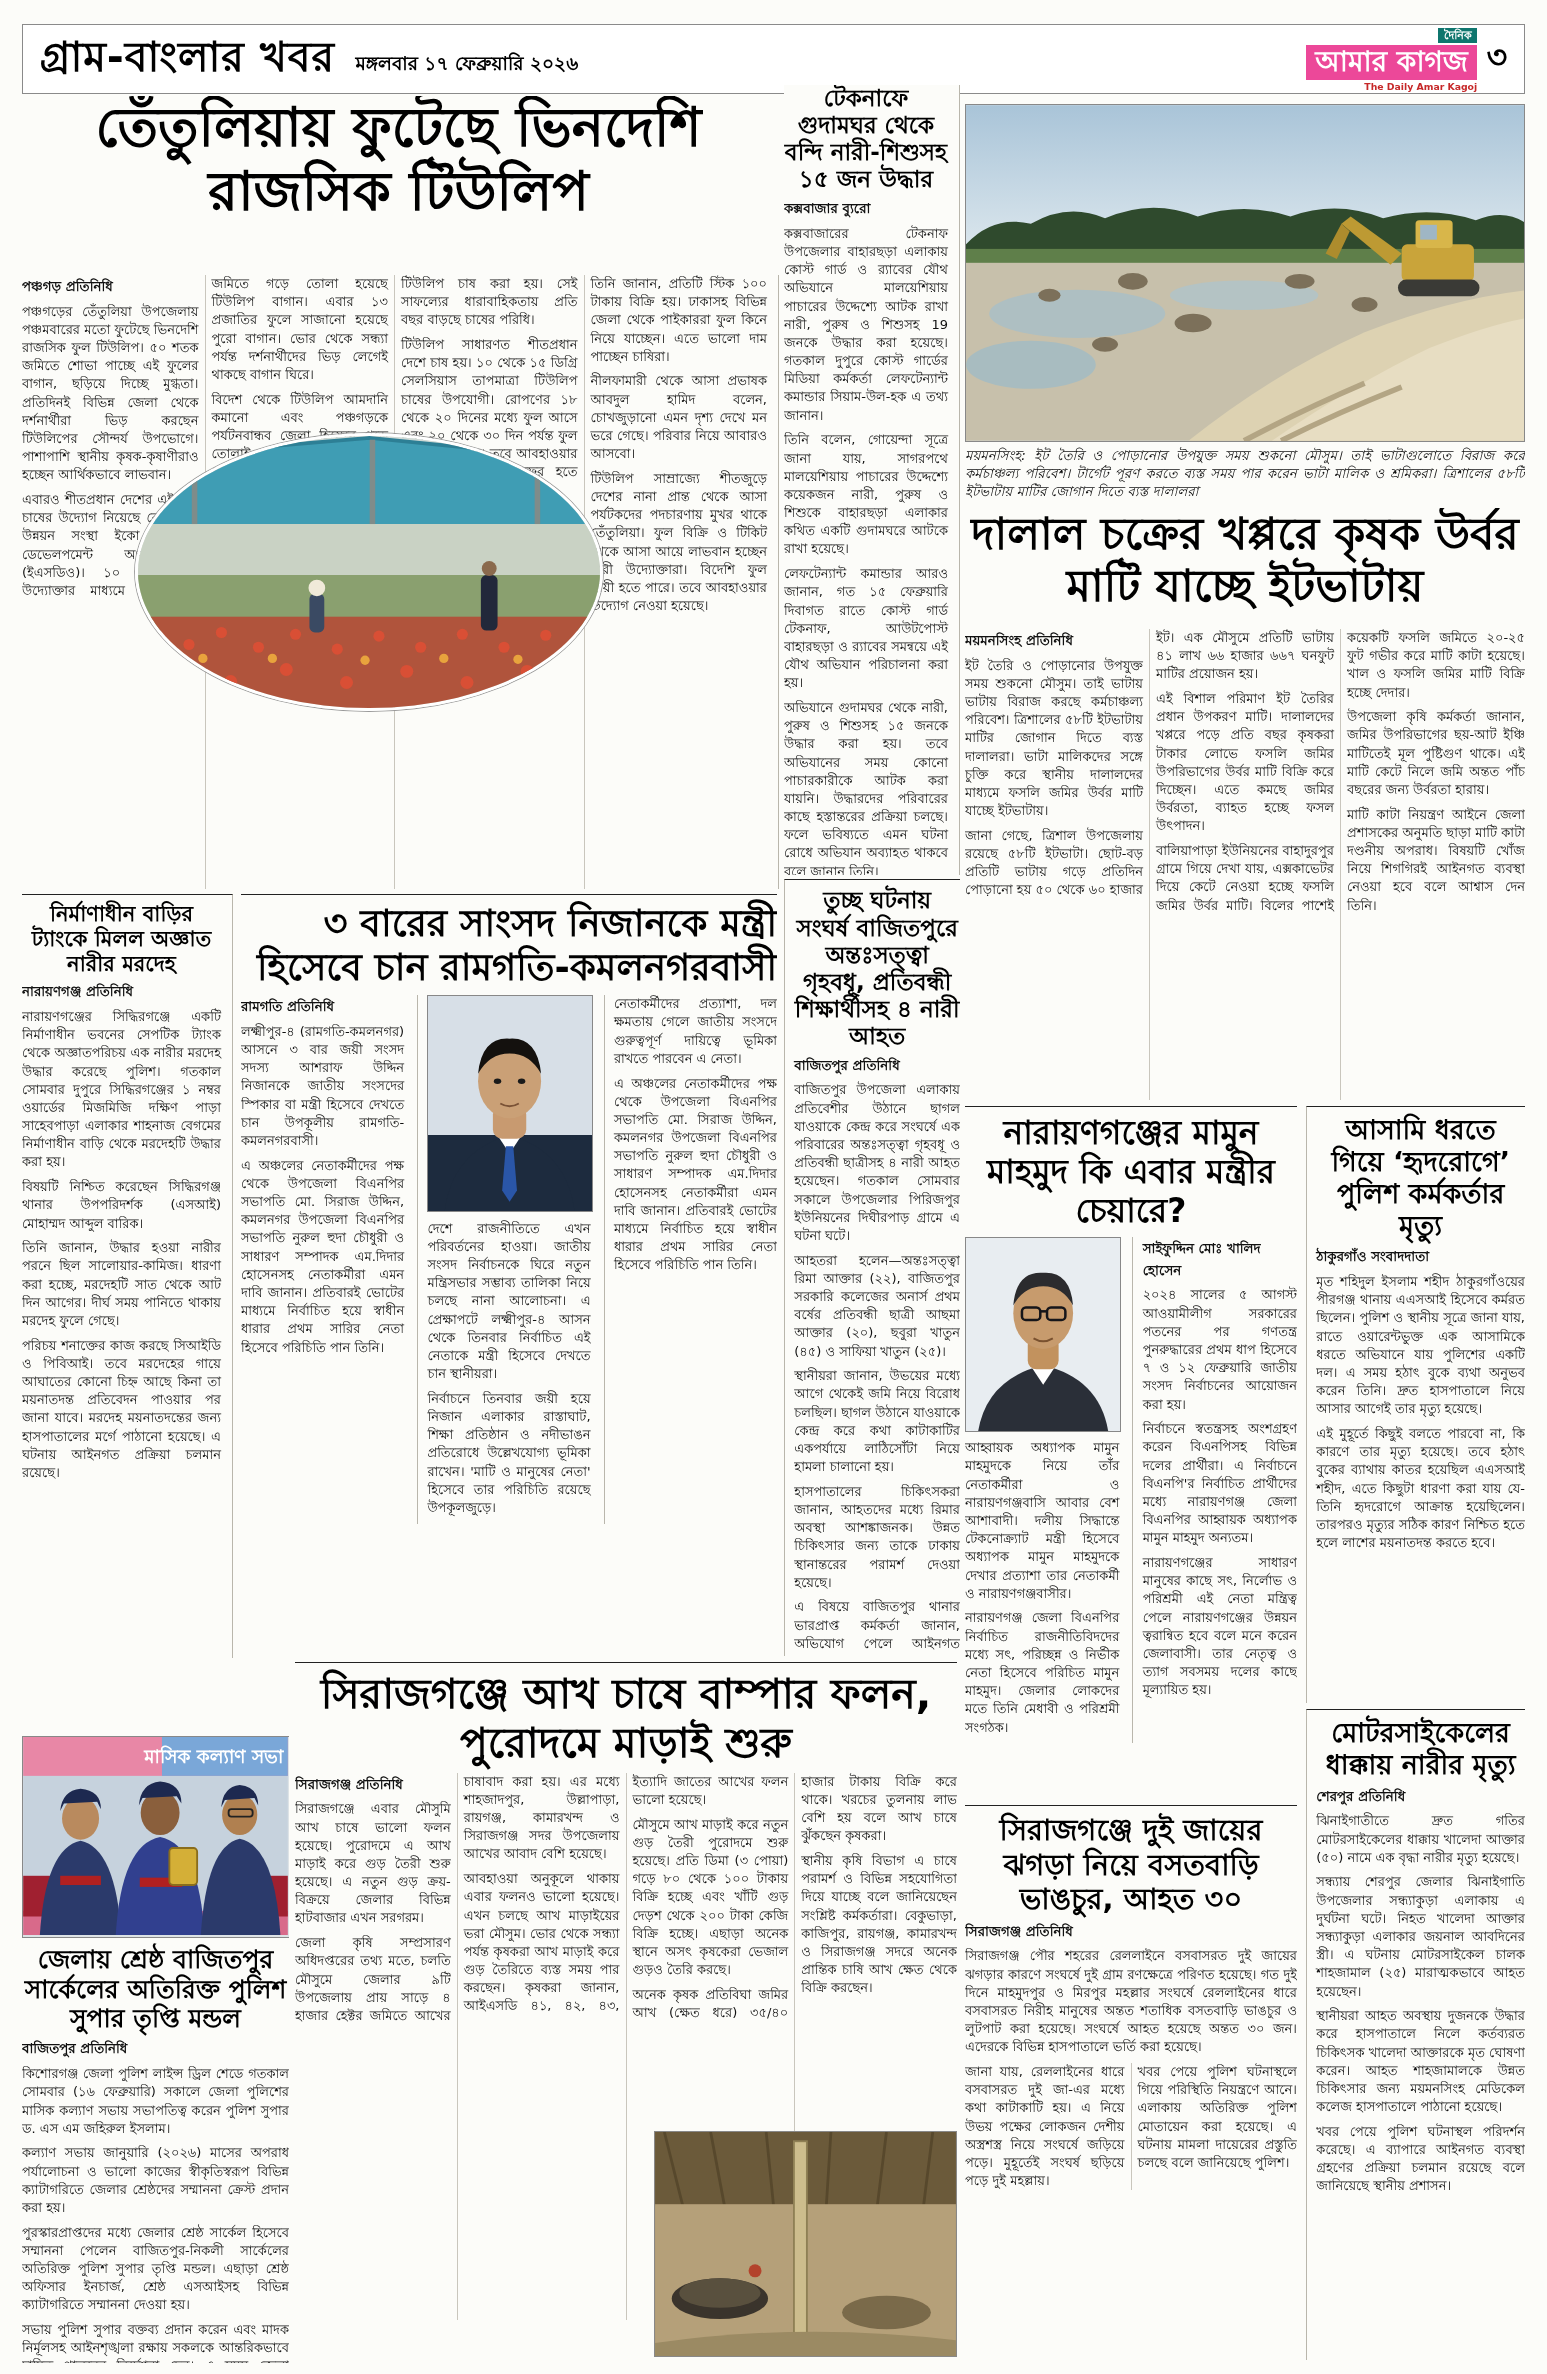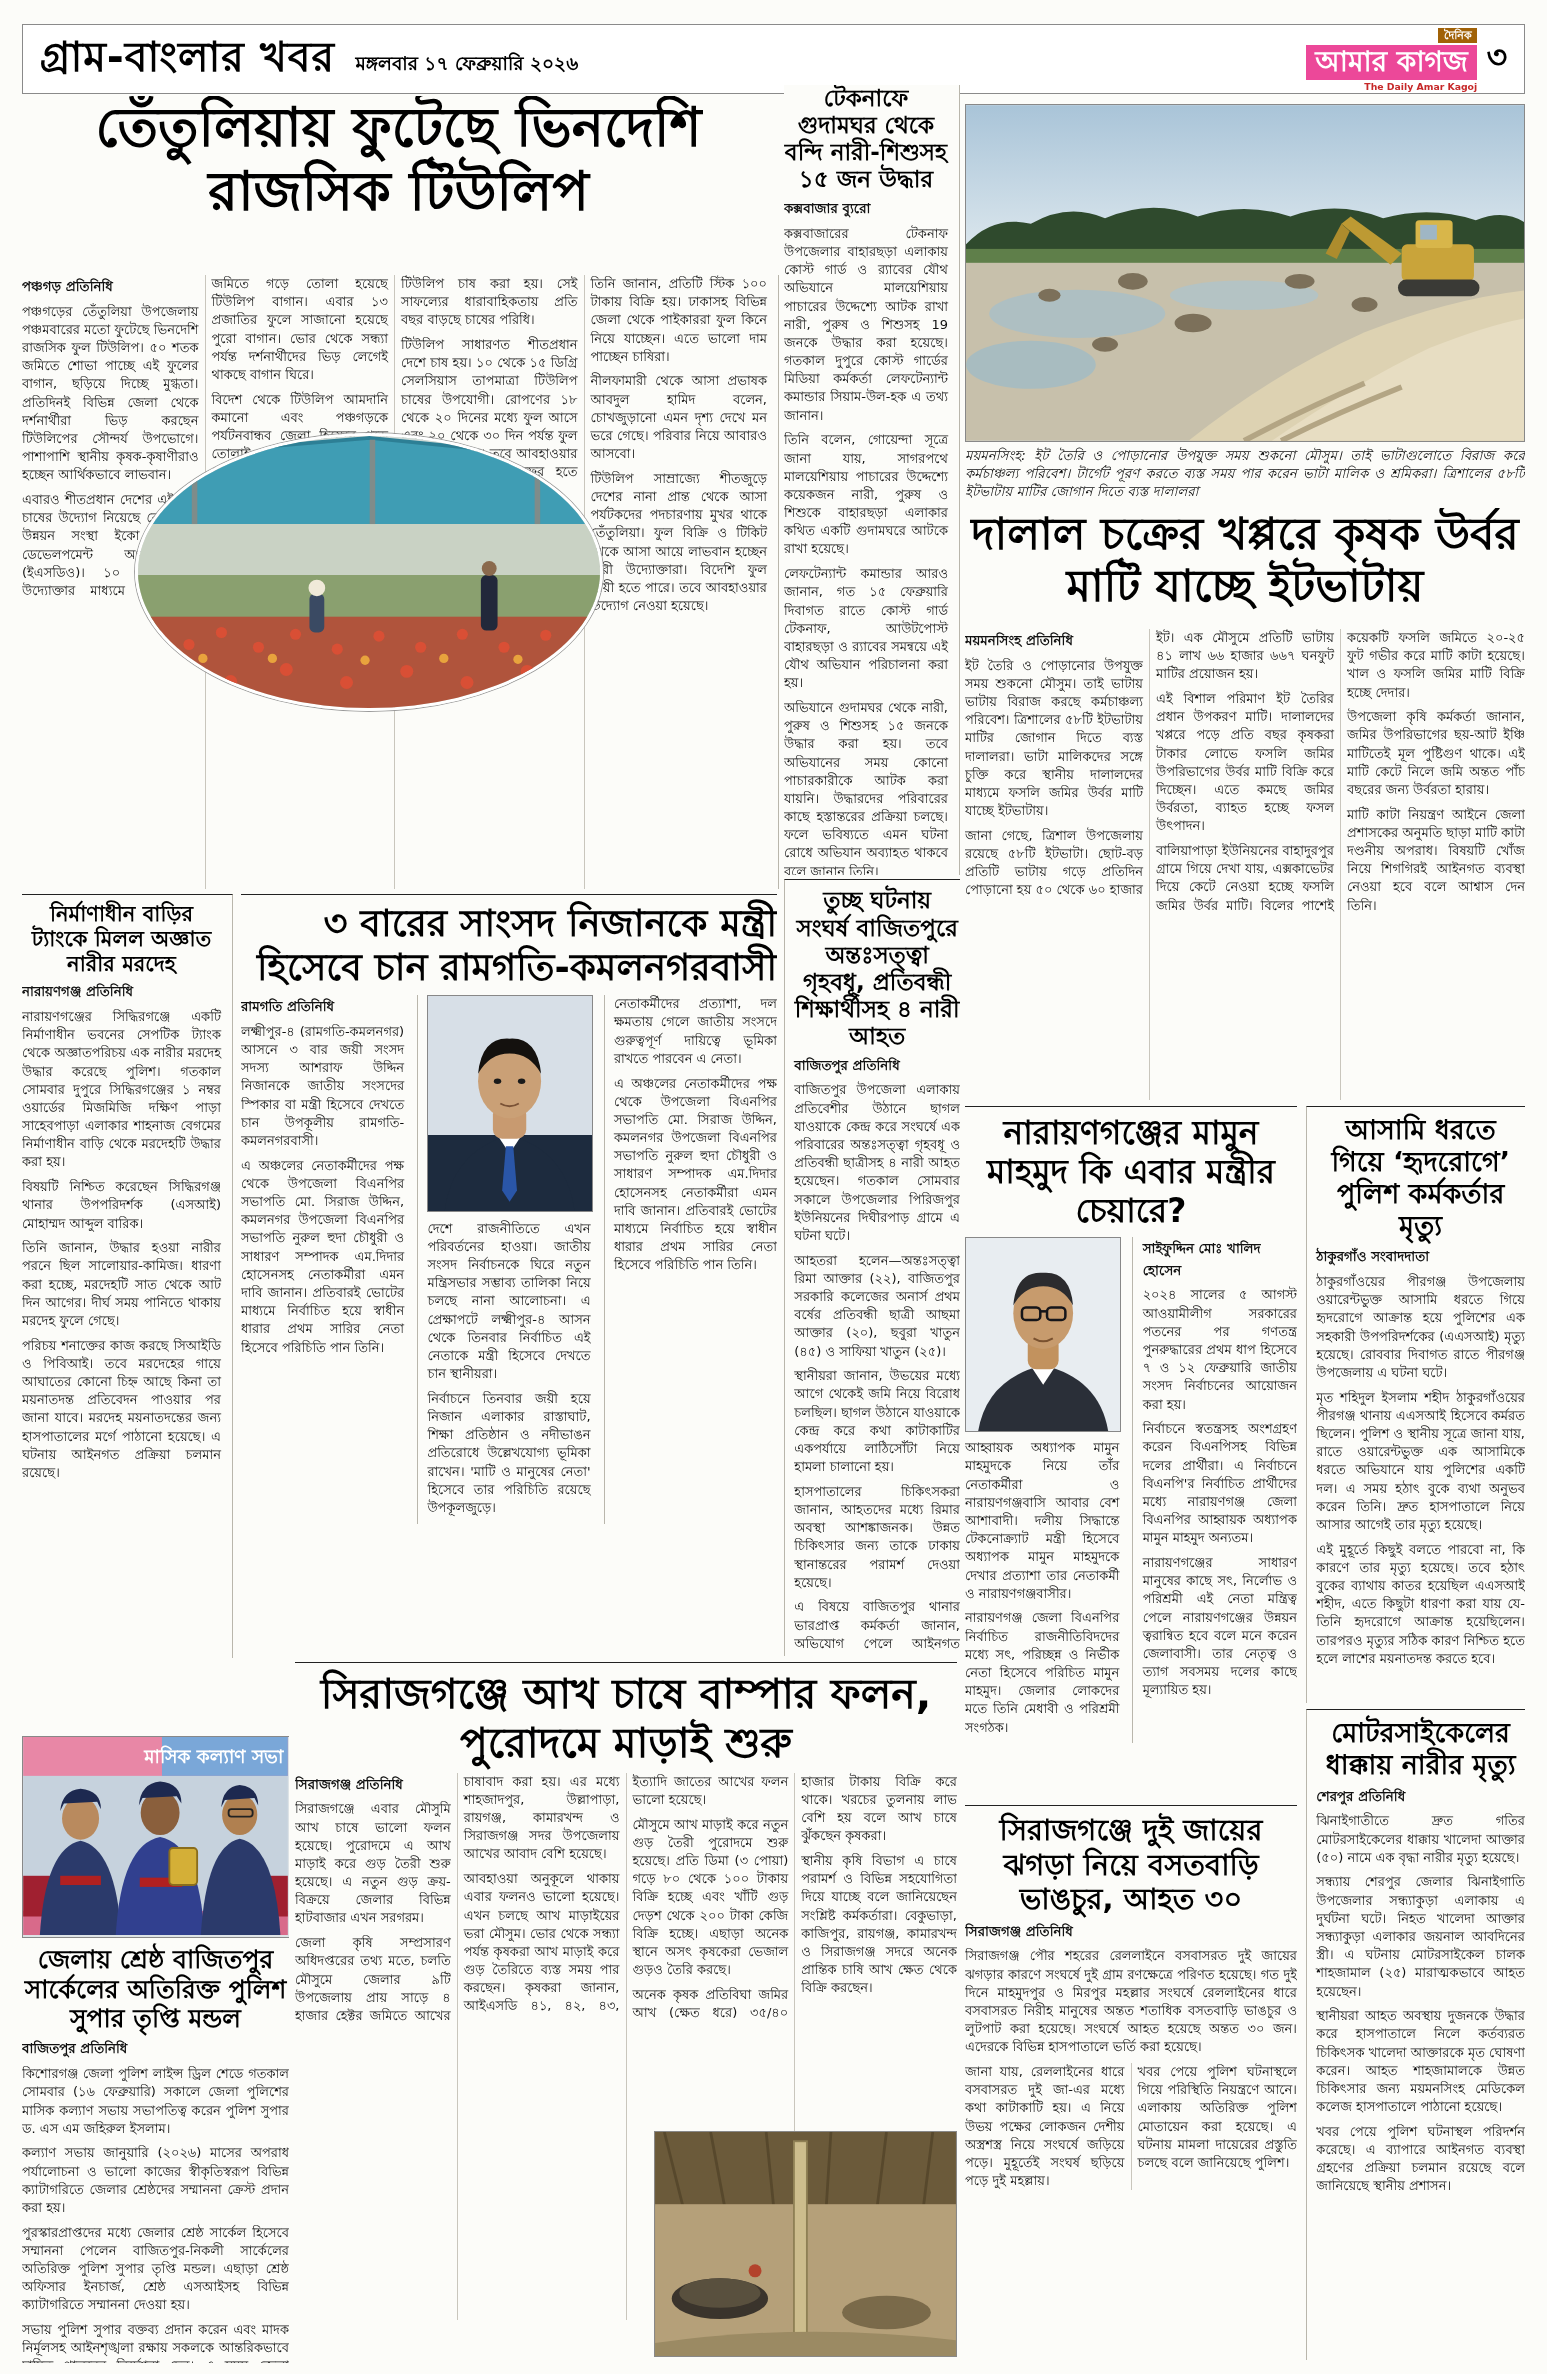--- a/index.html
+++ b/index.html
@@ -6,21 +6,21 @@
   #page{position:relative;width:1547px;height:2375px;background:#fcfcf9;margin:0 auto;
         font-family:"DejaVu Sans",sans-serif;color:#111;overflow:hidden;}
   .abs{position:absolute;box-sizing:border-box;}
   
   #masthead{left:22px;top:24px;width:1503px;height:70px;border:1.9px solid #8a8a8a;
             display:flex;align-items:center;padding:0 16.7px;background:#fff;}
   .mast-title{font-size:41px;font-weight:bold;letter-spacing:0.9px;color:#000;}
   .mast-date{font-size:18.6px;font-weight:bold;margin-left:20.4px;margin-top:13px;color:#000;}
   .mast-right{margin-left:auto;display:flex;align-items:center;gap:9.3px;}
   .logo-stack{text-align:right;line-height:1;}
-  .logo-daily{display:inline-block;background:#a16207;color:#fff;font-size:11px;font-weight:bold;padding:1.9px 5.6px;margin-bottom:1.9px;}
+  .logo-daily{display:inline-block;background:#0f766e;color:#fff;font-size:11px;font-weight:bold;padding:1.9px 5.6px;margin-bottom:1.9px;}
   .logo-name{display:block;background:#ec4899;color:#fff;font-size:28px;font-weight:bold;padding:3.7px 9.3px;}
   .logo-en{display:block;color:#c62828;font-size:9.3px;font-weight:bold;margin-top:1.9px;}
   .page-num{font-size:32px;font-weight:bold;color:#000;}
   
   .art{position:absolute;box-sizing:border-box;overflow:hidden;background:#fcfcf9;}
   .hl{font-weight:bold;text-align:center;line-height:1.18;margin:0 0 5.6px 0;color:#000;}
   .byline{font-weight:bold;font-size:13.4px;margin:1.9px 0 3.7px 0;}
   .bt{font-size:13px;line-height:1.4;text-align:justify;margin:0 0 6.5px 0;}
   .cols-3{column-count:3;column-gap:13px;column-rule:0.9px solid #c9c6bd;}
   .cols-4{column-count:4;column-gap:13px;column-rule:0.9px solid #c9c6bd;}
@@ -267,21 +267,20 @@
         <p class="bt">২০২৪ সালের ৫ আগস্ট আওয়ামীলীগ সরকারের পতনের পর গণতন্ত্র পুনরুদ্ধারের প্রথম ধাপ হিসেবে ৭ ও ১২ ফেব্রুয়ারি জাতীয় সংসদ নির্বাচনের আয়োজন করা হয়।</p>
         <p class="bt">নির্বাচনে স্বতন্ত্রসহ অংশগ্রহণ করেন বিএনপিসহ বিভিন্ন দলের প্রার্থীরা। এ নির্বাচনে বিএনপি'র নির্বাচিত প্রার্থীদের মধ্যে নারায়ণগঞ্জ জেলা বিএনপির আহ্বায়ক অধ্যাপক মামুন মাহমুদ অন্যতম।</p>
         <p class="bt">নারায়ণগঞ্জের সাধারণ মানুষের কাছে সৎ, নির্লোভ ও পরিশ্রমী এই নেতা মন্ত্রিত্ব পেলে নারায়ণগঞ্জের উন্নয়ন ত্বরান্বিত হবে বলে মনে করেন জেলাবাসী। তার নেতৃত্ব ও ত্যাগ সবসময় দলের কাছে মূল্যায়িত হয়।</p>
       </div>
     </div>
   </div>
 
   <div class="art toprule vr-left" style="left:1306px;top:1106px;width:219px;height:597px;padding-left:9.3px;">
     <h2 class="hl" style="font-size:27px;">আসামি ধরতে গিয়ে ‘হৃদরোগে’ পুলিশ কর্মকর্তার মৃত্যু</h2>
     <div class="byline">ঠাকুরগাঁও সংবাদদাতা</div>
-    <p class="bt">ঠাকুরগাঁওয়ের পীরগঞ্জ উপজেলায় ওয়ারেন্টভুক্ত আসামি ধরতে গিয়ে হৃদরোগে আক্রান্ত হয়ে পুলিশের এক সহকারী উপপরিদর্শকের (এএসআই) মৃত্যু হয়েছে। রোববার দিবাগত রাতে পীরগঞ্জ উপজেলায় এ ঘটনা ঘটে।</p>
     <p class="bt">মৃত শহিদুল ইসলাম শহীদ ঠাকুরগাঁওয়ের পীরগঞ্জ থানায় এএসআই হিসেবে কর্মরত ছিলেন। পুলিশ ও স্থানীয় সূত্রে জানা যায়, রাতে ওয়ারেন্টভুক্ত এক আসামিকে ধরতে অভিযানে যায় পুলিশের একটি দল। এ সময় হঠাৎ বুকে ব্যথা অনুভব করেন তিনি। দ্রুত হাসপাতালে নিয়ে আসার আগেই তার মৃত্যু হয়েছে।</p>
     <p class="bt">এই মুহূর্তে কিছুই বলতে পারবো না, কি কারণে তার মৃত্যু হয়েছে। তবে হঠাৎ বুকের ব্যাথায় কাতর হয়েছিল এএসআই শহীদ, এতে কিছুটা ধারণা করা যায় যে- তিনি হৃদরোগে আক্রান্ত হয়েছিলেন। তারপরও মৃত্যুর সঠিক কারণ নিশ্চিত হতে হলে লাশের ময়নাতদন্ত করতে হবে।</p>
   </div>
 
   <div class="art toprule vr-left" style="left:1306px;top:1709px;width:219px;height:651px;padding-left:9.3px;">
     <h2 class="hl" style="font-size:27px;">মোটরসাইকেলের ধাক্কায় নারীর মৃত্যু</h2>
     <div class="byline">শেরপুর প্রতিনিধি</div>
     <p class="bt">ঝিনাইগাতীতে দ্রুত গতির মোটরসাইকেলের ধাক্কায় খালেদা আক্তার (৫০) নামে এক বৃদ্ধা নারীর মৃত্যু হয়েছে।</p>
     <p class="bt">সন্ধ্যায় শেরপুর জেলার ঝিনাইগাতি উপজেলার সন্ধ্যাকুড়া এলাকায় এ দুর্ঘটনা ঘটে। নিহত খালেদা আক্তার সন্ধ্যাকুড়া এলাকার জয়নাল আবদিনের স্ত্রী। এ ঘটনায় মোটরসাইকেল চালক শাহজামাল (২৫) মারাত্মকভাবে আহত হয়েছেন।</p>
     <p class="bt">স্থানীয়রা আহত অবস্থায় দুজনকে উদ্ধার করে হাসপাতালে নিলে কর্তব্যরত চিকিৎসক খালেদা আক্তারকে মৃত ঘোষণা করেন। আহত শাহজামালকে উন্নত চিকিৎসার জন্য ময়মনসিংহ মেডিকেল কলেজ হাসপাতালে পাঠানো হয়েছে।</p>

